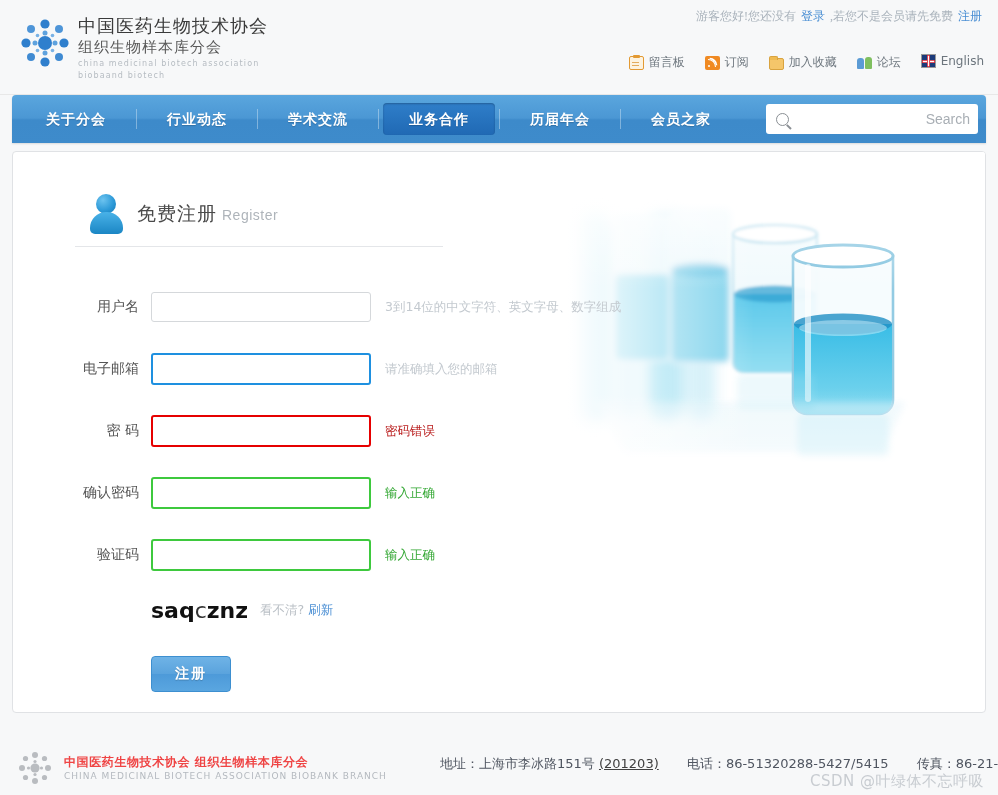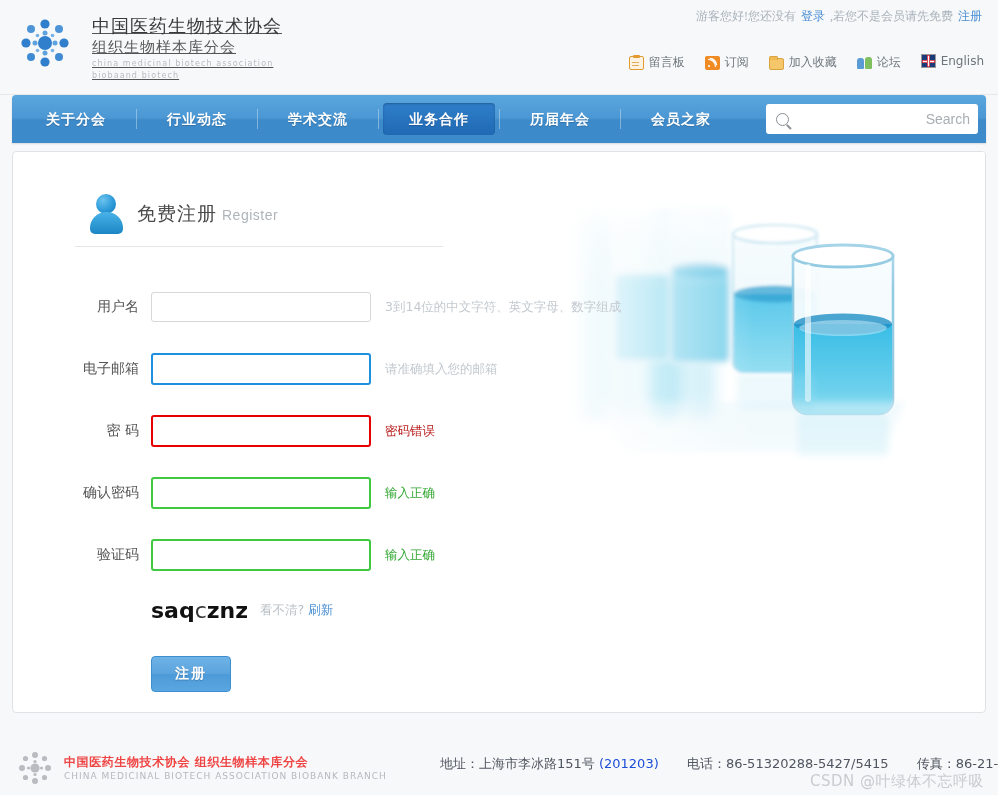--- a/index.html
+++ b/index.html
@@ -31,21 +31,21 @@
     align-items: flex-start;
   }
 
   .logo-mark {
     width: 62px;
     height: 62px;
     position: relative;
     flex: none;
   }
 
-  .brand-text { padding-top: 3px; margin-left: 16px; text-decoration: underline; }
+  .brand-text { padding-top: 3px; margin-left: 2px; }
   .brand-cn1 {
     font-size: 18px;
     color: #3a3a3a;
     letter-spacing: 1px;
     line-height: 22px;
     font-family: "DejaVu Sans", sans-serif;
   }
   .brand-cn2 {
     font-size: 15px;
     color: #5a5a5a;
@@ -475,21 +475,21 @@
   .foot-info {
     position: absolute;
     left: 440px;
     top: 22px;
     font-size: 13px;
     color: #4f5560;
     white-space: nowrap;
     font-family: "DejaVu Sans", sans-serif;
   }
   .foot-info .seg { margin-right: 24px; }
-  .foot-info .muted { color: #1d4ed8; }
+  .foot-info .muted { color: #404040; text-decoration: underline; }
 
   .watermark {
     position: absolute;
     right: 14px;
     bottom: 4px;
     font-size: 15px;
     color: #c8ccd1;
     letter-spacing: 0.5px;
     font-family: "DejaVu Sans", sans-serif;
     pointer-events: none;

